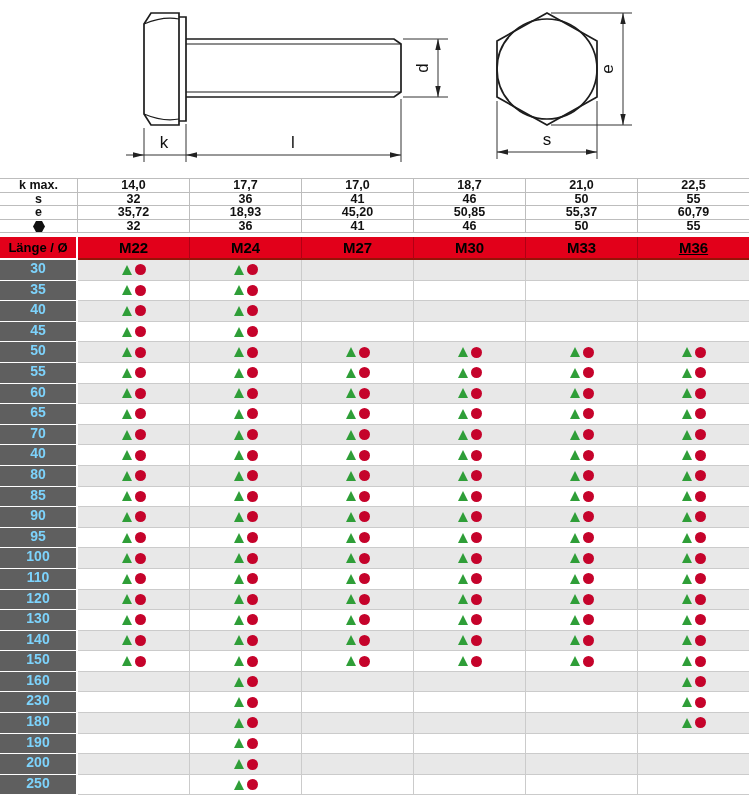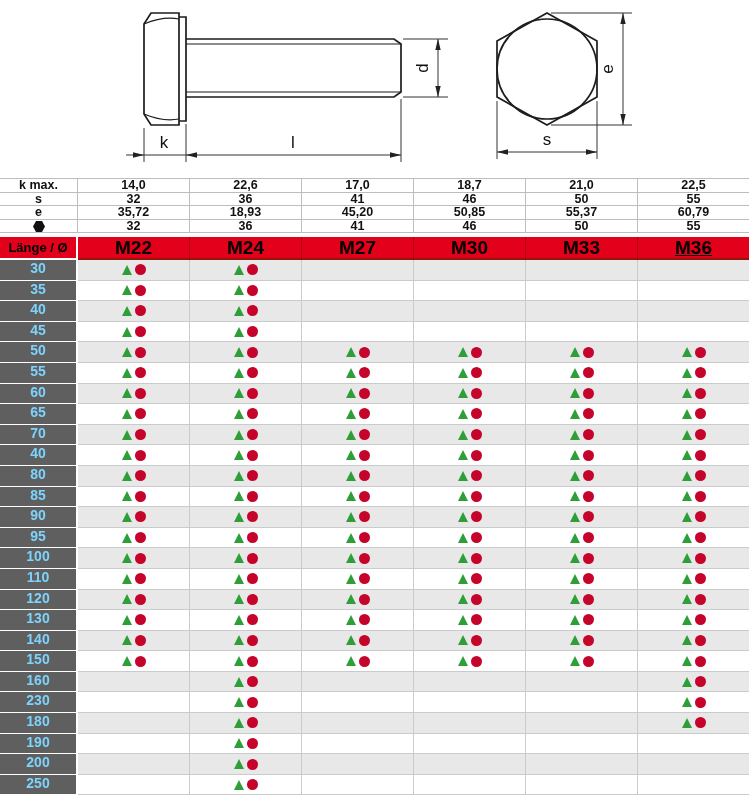--- a/index.html
+++ b/index.html
@@ -18,21 +18,21 @@
   .spec-value-cell{flex:1;border-right:1px solid #bdbdbd;}
   .spec-value-cell:last-child{border-right:none;}
   .spec-row span{font-weight:bold;font-size:12.5px;color:#111;line-height:1;}
   .hexicon{display:flex;align-items:center;justify-content:center;}
 
   
   .red-header{display:flex;height:23px;margin-top:4px;box-sizing:border-box;}
   .red-header .cell{display:flex;align-items:center;justify-content:center;box-sizing:border-box;
     background:var(--header-red,#e2001a);color:#000000;font-weight:bold;}
   .len-header-cell{width:78px;font-size:13px;border-right:2px solid #fff;border-bottom:2px solid #fff;}
-  .size-col-cell{flex:1;font-size:19px;border-right:1px solid #b10014;border-bottom:2px solid #941408;}
+  .size-col-cell{flex:1;font-size:15px;border-right:1px solid #b10014;border-bottom:2px solid #941408;}
   .size-col-cell:last-child{border-right:none;text-decoration:underline;}
 
   
   .body-row{display:flex;height:20.6px;box-sizing:border-box;}
   .row-label{width:78px;background:var(--label-gray,#5f5f5f);color:#7dd3fc;font-weight:bold;font-size:14px;
     display:flex;align-items:flex-start;justify-content:center;box-sizing:border-box;
     border-right:2px solid #fff;border-bottom:1px solid #fff;}
   .mark-cell{flex:1;display:flex;align-items:center;justify-content:center;box-sizing:border-box;
     background:#fff;border-right:1px solid #cbcbcb;border-bottom:1px solid #cbcbcb;}
   .mark-cell:last-child{border-right:none;}
@@ -92,21 +92,21 @@
 
   <div class="spec-table">
       <div class="spec-row">
         <div class="cell spec-label-cell">
           <span>k max.</span>
         </div>
         <div class="cell spec-value-cell">
           <span>14,0</span>
         </div>
         <div class="cell spec-value-cell">
-          <span>22,6</span>
+          <span>17,7</span>
         </div>
         <div class="cell spec-value-cell">
           <span>17,0</span>
         </div>
         <div class="cell spec-value-cell">
           <span>18,7</span>
         </div>
         <div class="cell spec-value-cell">
           <span>21,0</span>
         </div>

